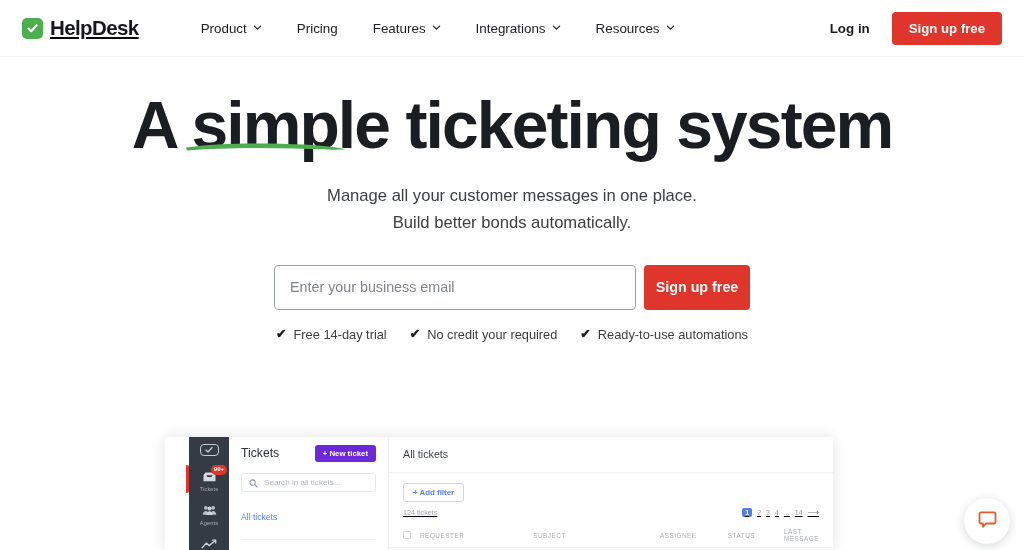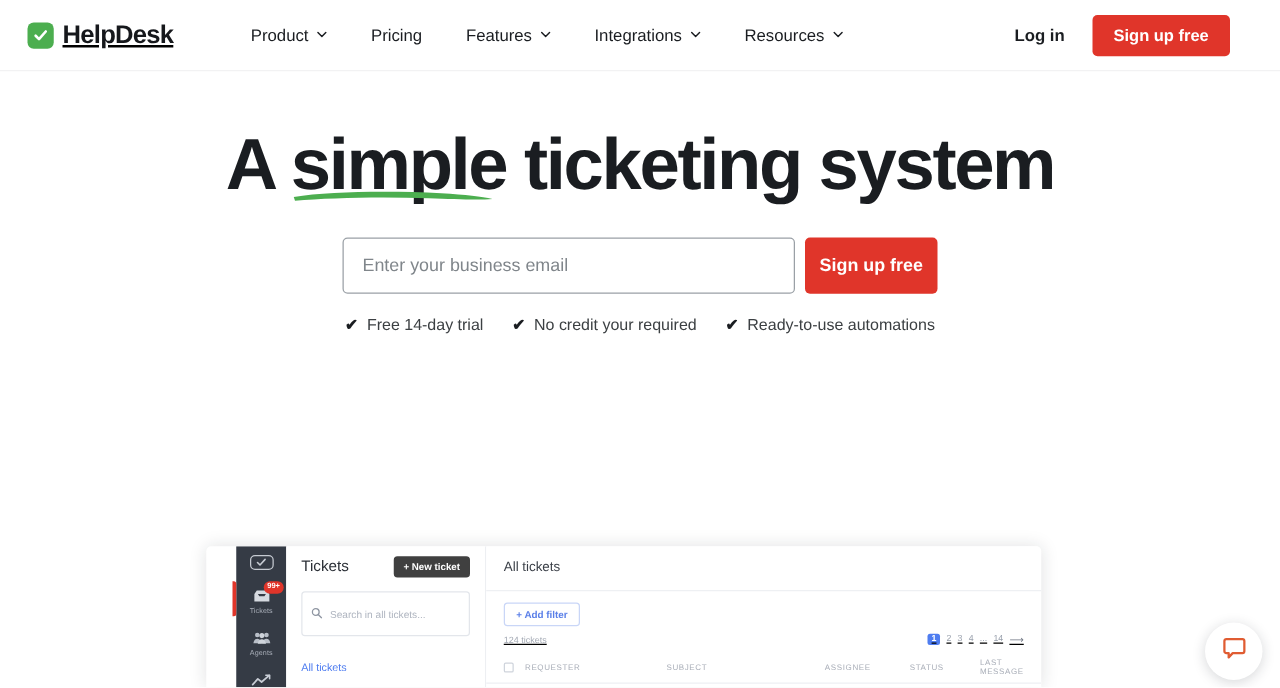--- a/index.html
+++ b/index.html
@@ -36,36 +36,36 @@
     font-size: 13.4px; color: #1a1d21; font-weight: 400;
     padding: 6px 0; margin-right: 35px; cursor: pointer; white-space: nowrap;
   }
   .nav-item:last-child { margin-right: 0; }
   .caret {
     width: 9px; height: 9px; display: inline-block; position: relative; top: -1px;
   }
   .caret svg { display: block; }
 
   .header-right {
-    margin-left: auto; margin-right: 40px;
+    margin-left: auto; margin-right: 22px;
     display: flex; align-items: center; gap: 22px;
   }
   .login-link { font-size: 13.4px; color: #1a1d21; font-weight: 700; cursor: pointer; }
   .btn-signup-nav {
     background: #e0352a; color: #fff; border: none; border-radius: 4px;
     font-size: 13.2px; font-weight: 700; padding: 9px 17px; cursor: pointer;
     font-family: "Liberation Sans", sans-serif; white-space: nowrap;
   }
 
   
   .hero { position: absolute; top: 57px; left: 0; right: 0; text-align: center; }
 
   .headline {
-    margin-top: 44px;
-    font-size: 58px; line-height: 1.06; font-weight: 700;
+    margin-top: 34px;
+    font-size: 66px; line-height: 1.06; font-weight: 700;
     color: #1a1d21; letter-spacing: -1.9px;
     position: relative; display: inline-block;
   }
   .headline .line { display: block; white-space: nowrap; }
   .underline-wrap {
     position: absolute; left: 52px; top: 50px; width: 163px; height: 12px;
     pointer-events: none;
   }
   .underline-wrap svg { display: block; width: 163px; height: 12px; }
 
@@ -148,27 +148,27 @@
   .app-list {
     width: 160px; background: #fff; flex: none;
     border-right: 1px solid #edeff2; padding: 0 12px;
   }
   .list-head {
     display: flex; align-items: center; justify-content: space-between;
     height: 32px;
   }
   .list-title { font-size: 12.2px; color: #2b2f36; }
   .btn-new-ticket {
-    background: #404040; color: #fff; border: none; border-radius: 3px;
+    background: #6d28d9; color: #fff; border: none; border-radius: 3px;
     font-size: 7.8px; font-weight: 700; padding: 4px 8px; cursor: pointer;
     font-family: "Liberation Sans", sans-serif; white-space: nowrap;
   }
   .search-box {
     display: flex; align-items: center; gap: 6px;
-    height: 36px; border: 1px solid #e3e6eb; border-radius: 3px;
+    height: 19px; border: 1px solid #e3e6eb; border-radius: 3px;
     padding: 0 7px; margin-top: 4px; background: #fff;
   }
   .search-box .sq { flex: none; }
   .search-ph { font-size: 8.1px; color: #aeb4bf; }
   .list-link {
     font-size: 8.6px; color: #4f7df0; margin-top: 20px; cursor: pointer;
   }
   .list-divider { border-top: 1px solid #eef0f3; margin-top: 17px; }
 
   
@@ -284,20 +284,22 @@
     <h1 class="headline">
       <span class="line">A simple ticketing system</span>
       <span class="underline-wrap">
         <svg viewBox="0 0 163 12" preserveAspectRatio="none">
           <path d="M2,6.5 C30,2.2 78,1.4 120,3.6 C140,4.7 152,6.2 161,8.2 C150,9.2 132,8.4 110,7.6 C72,6.2 30,7.2 3,9.6 Z" fill="#4cae4f"></path>
         </svg>
       </span>
     </h1>
 
     <div class="subhead">
+      <span class="l">Manage all your customer messages in one place.</span>
+      <span class="l">Build better bonds automatically.</span>
     </div>
 
     <div class="signup-row">
       <input class="email-input" type="text" placeholder="Enter your business email" style="">
       <button class="btn-signup-hero">Sign up free</button>
     </div>
 
     <div class="perks">
       <div class="perk">
         <span class="tick">✔</span>

